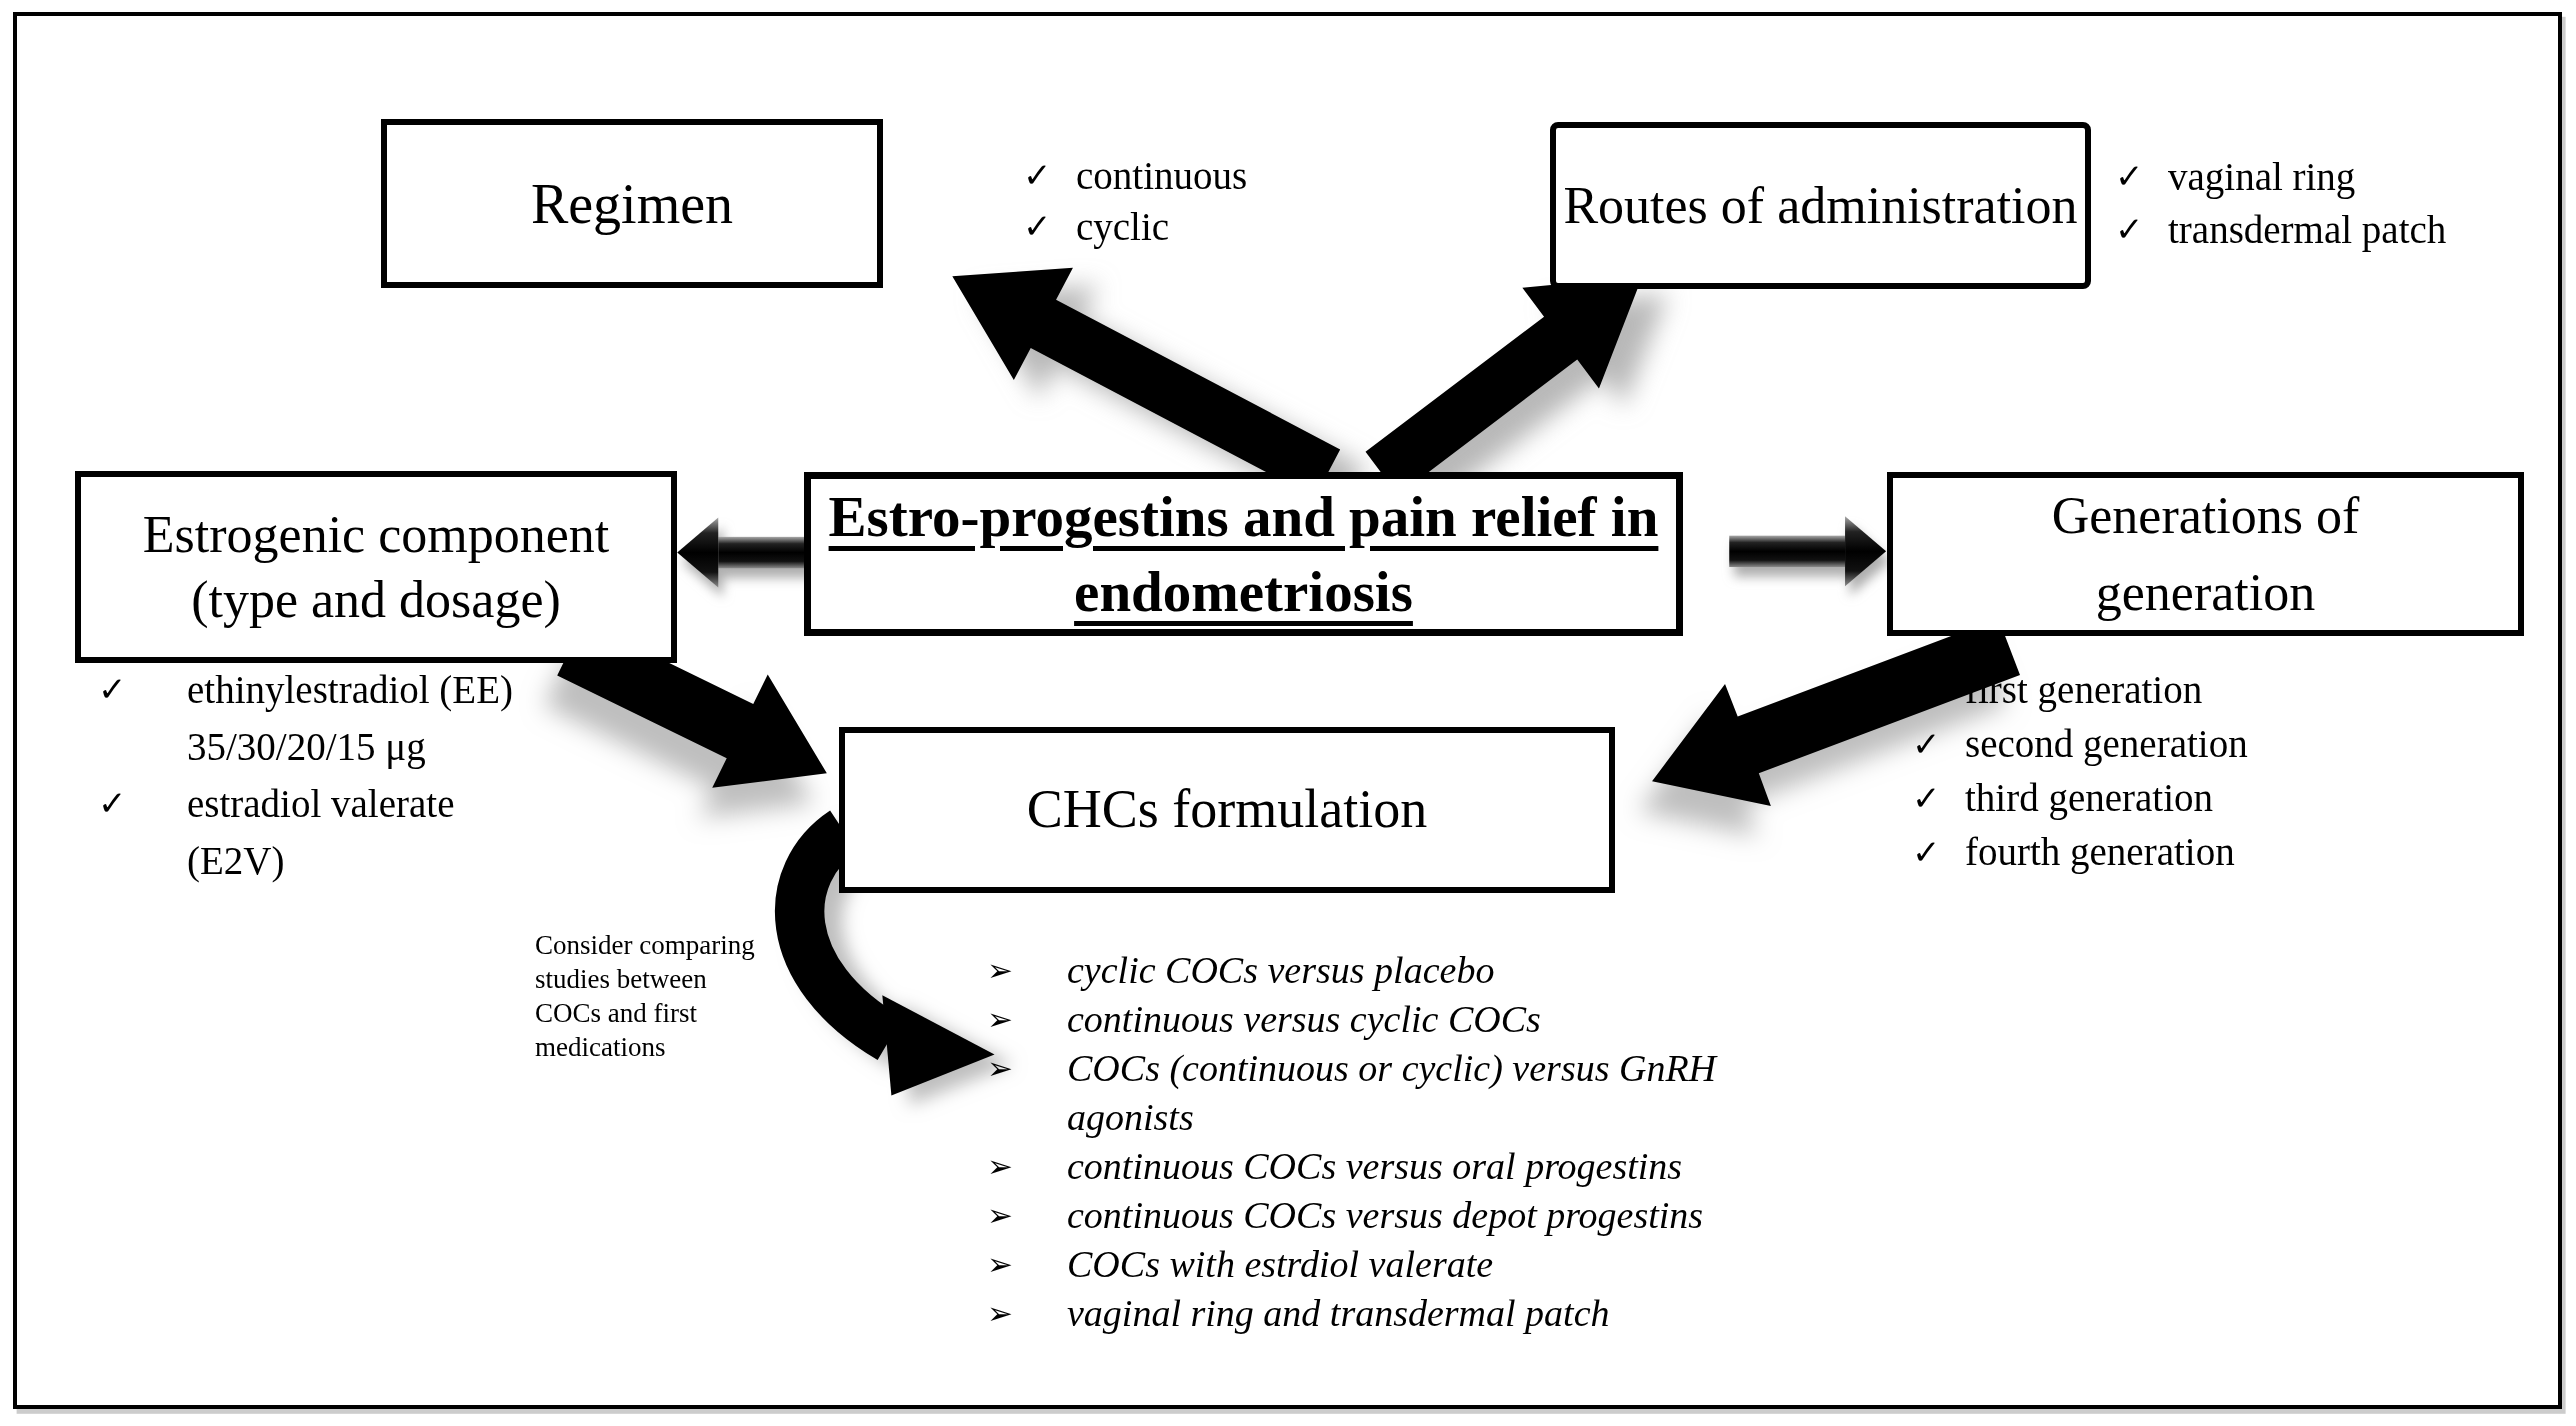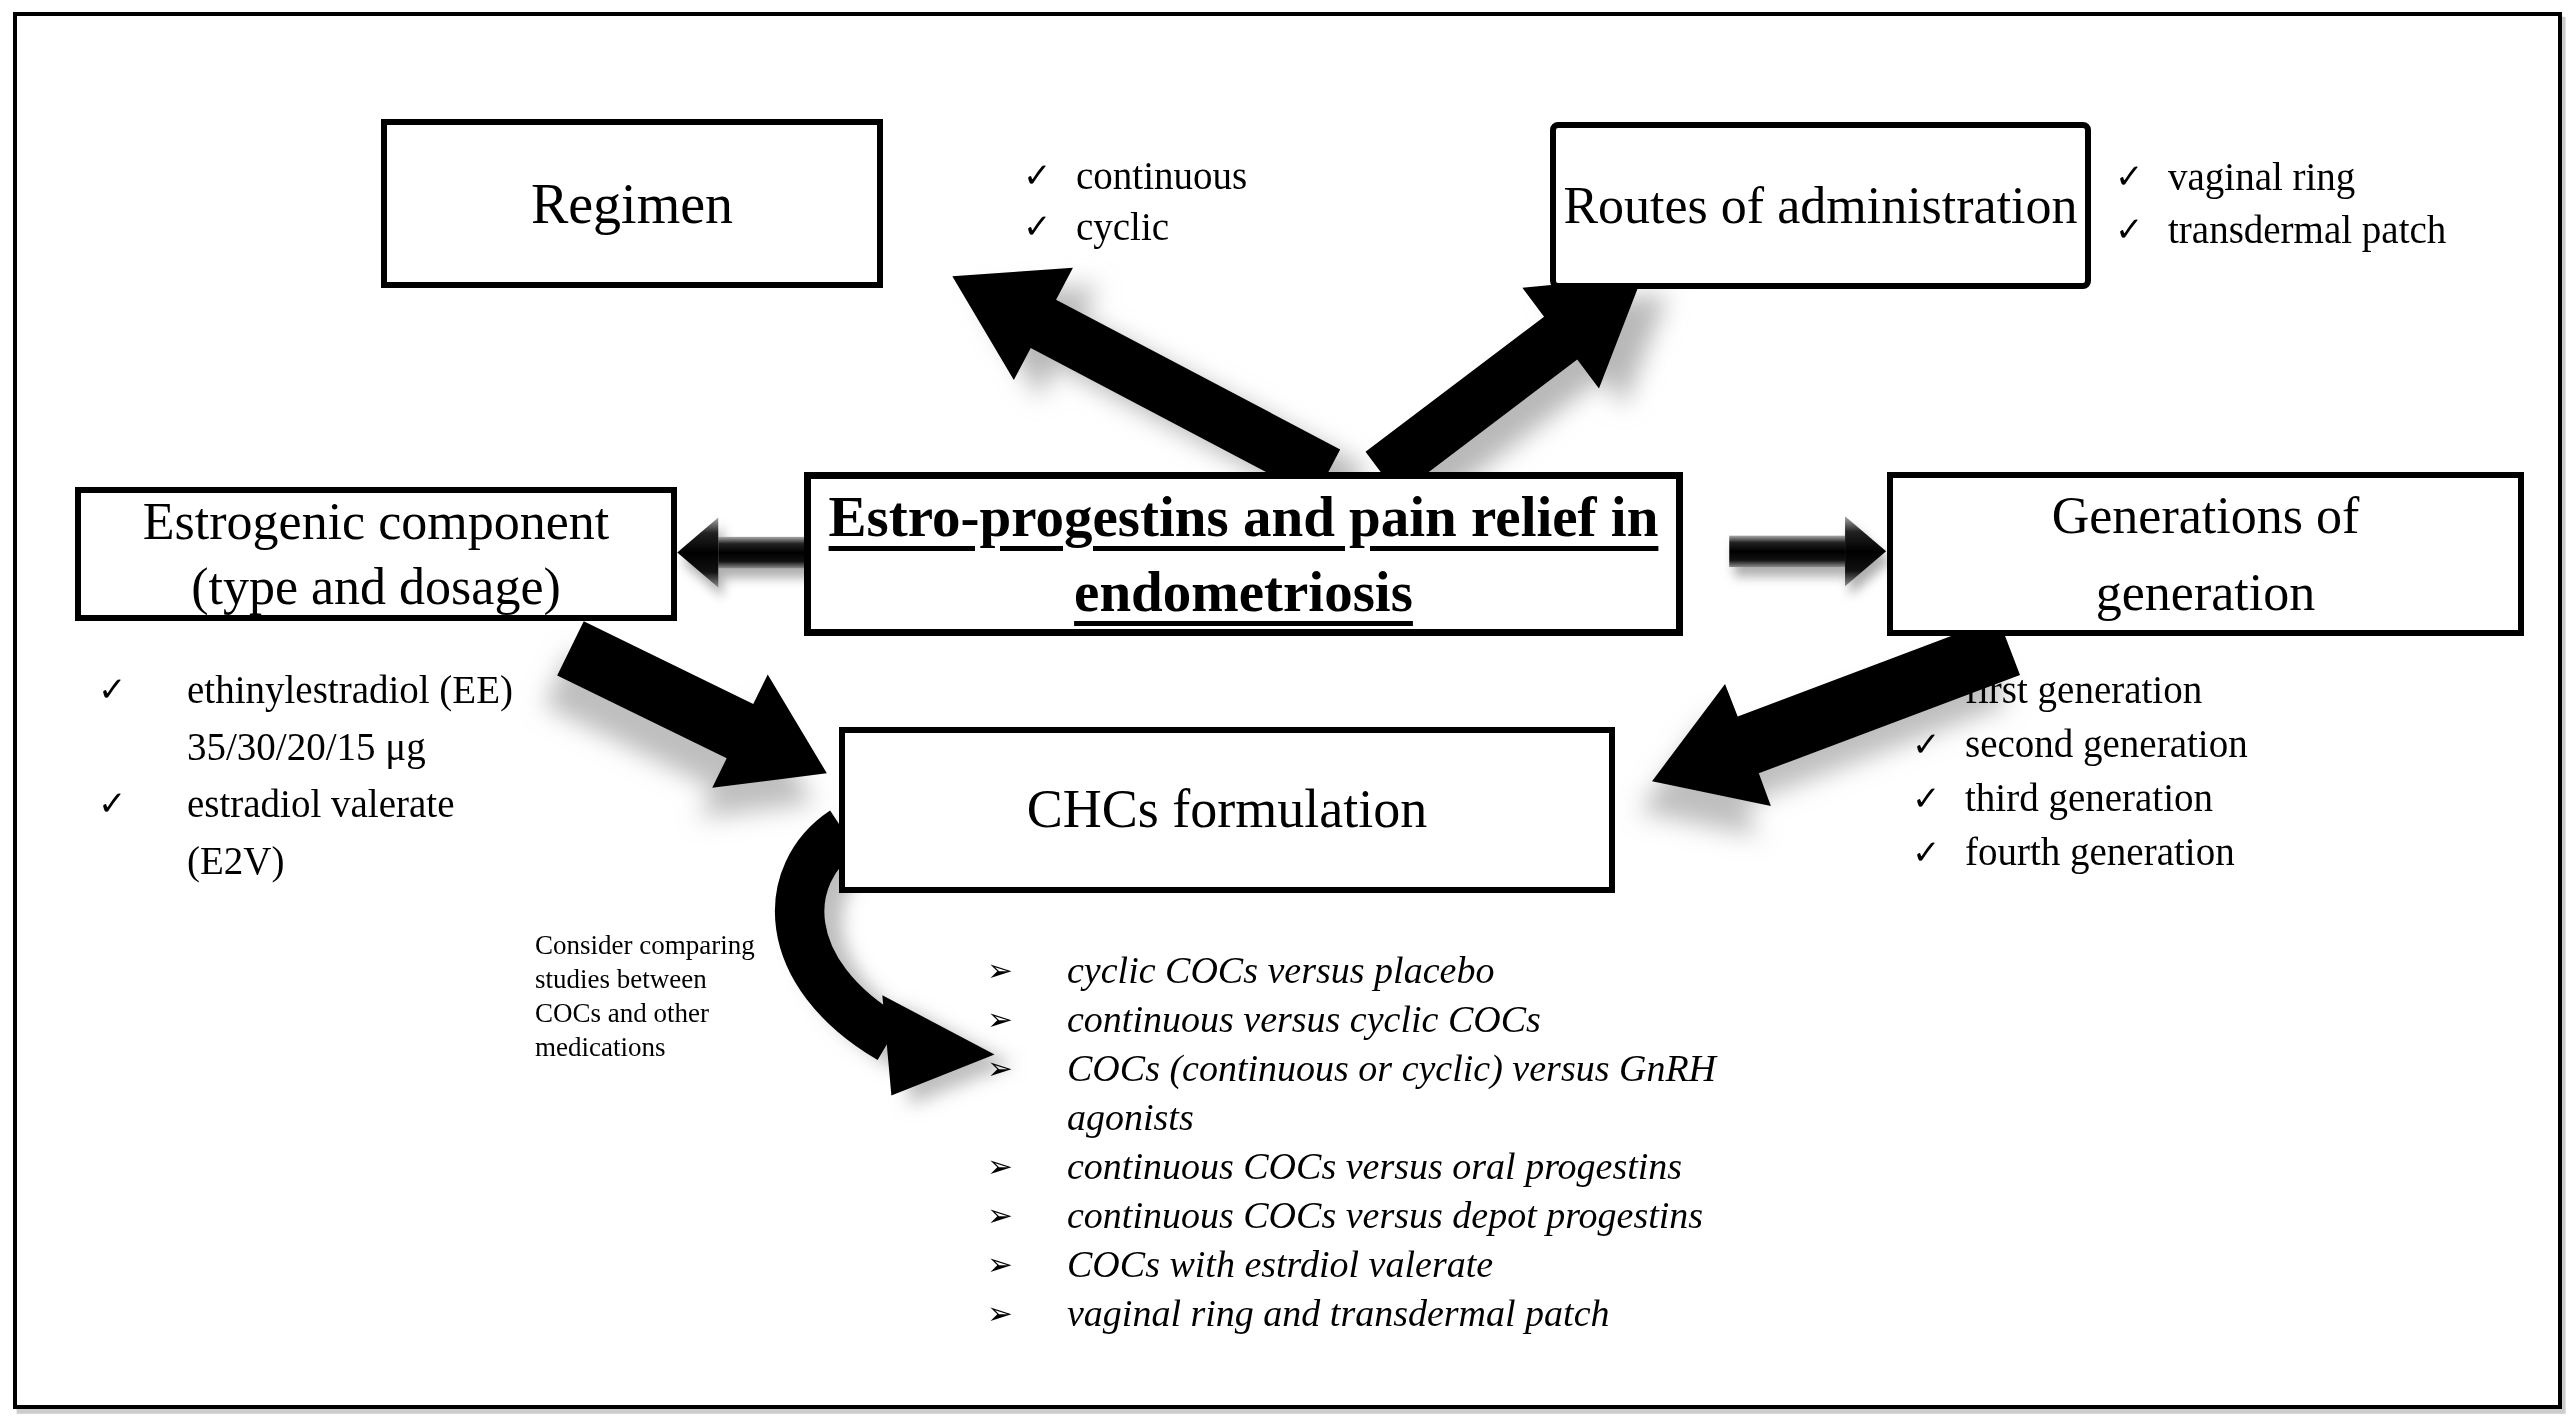--- a/index.html
+++ b/index.html
@@ -13,21 +13,21 @@
     border:4.8px solid #000;box-shadow:3.6px 4.8px 0 #cccccc;
   }
   .box{
     position:absolute;background:#fff;border:6.6px solid #000;box-sizing:border-box;
     display:flex;flex-direction:column;align-items:center;justify-content:center;
     text-align:center;line-height:1.25;
   }
   .box .bl{display:block;}
   #box-regimen   {left:381px;  top:119px; width:502px; height:169px; font-size:56px;}
   #box-routes    {left:1550px; top:122px; width:541px;  height:167px; font-size:52px;border-radius:8px;}
-  #box-estrogenic{left:75px;  top:471px; width:602px;  height:134px; font-size:52px;margin-top:16px;}
+  #box-estrogenic{left:75px;  top:471px; width:602px;  height:192px; font-size:52px;}
   #box-center    {left:804px; top:472px; width:879px; height:164px; font-size:57px; font-weight:bold; border-width:7.2px;}
   #box-center .bl{text-decoration:underline;text-decoration-thickness:5.4px;text-underline-offset:9.7px;line-height:1.32;}
   #box-generations{left:1887px;top:472px; width:637px; height:164px; font-size:52px;gap:12px;}
   #box-chcs      {left:839px; top:727px;width:776px; height:166px; font-size:54px;}
 
   .chklist{position:absolute;display:flex;flex-direction:column;}
   .chk-item{display:flex;align-items:flex-start;}
   .chk{font-family:"DejaVu Sans",sans-serif;font-size:34px;line-height:51px;width:53px;flex:0 0 53px;}
   .chk-label{font-size:39px;line-height:51px;white-space:nowrap;}
   .chk-label .l1,.chk-label .l2{display:block;margin-left:36px;}
@@ -187,21 +187,21 @@
   </div>
   <div class="chk-item">
     <span class="chk">✓</span>
     <span class="chk-label">fourth generation</span>
   </div>
 </div>
 
 <div class="note">
   <span class="nl">Consider comparing</span>
   <span class="nl">studies between</span>
-  <span class="nl">COCs and other</span>
+  <span class="nl">COCs and first</span>
   <span class="nl">medications</span>
 </div>
 
 <div class="bullets">
   <div class="bullet-item">
     <span class="bullet">➢</span>
     <span class="bullet-label">
       <span class="l1">cyclic COCs versus placebo</span>
       <span class="l2"></span>
     </span>

